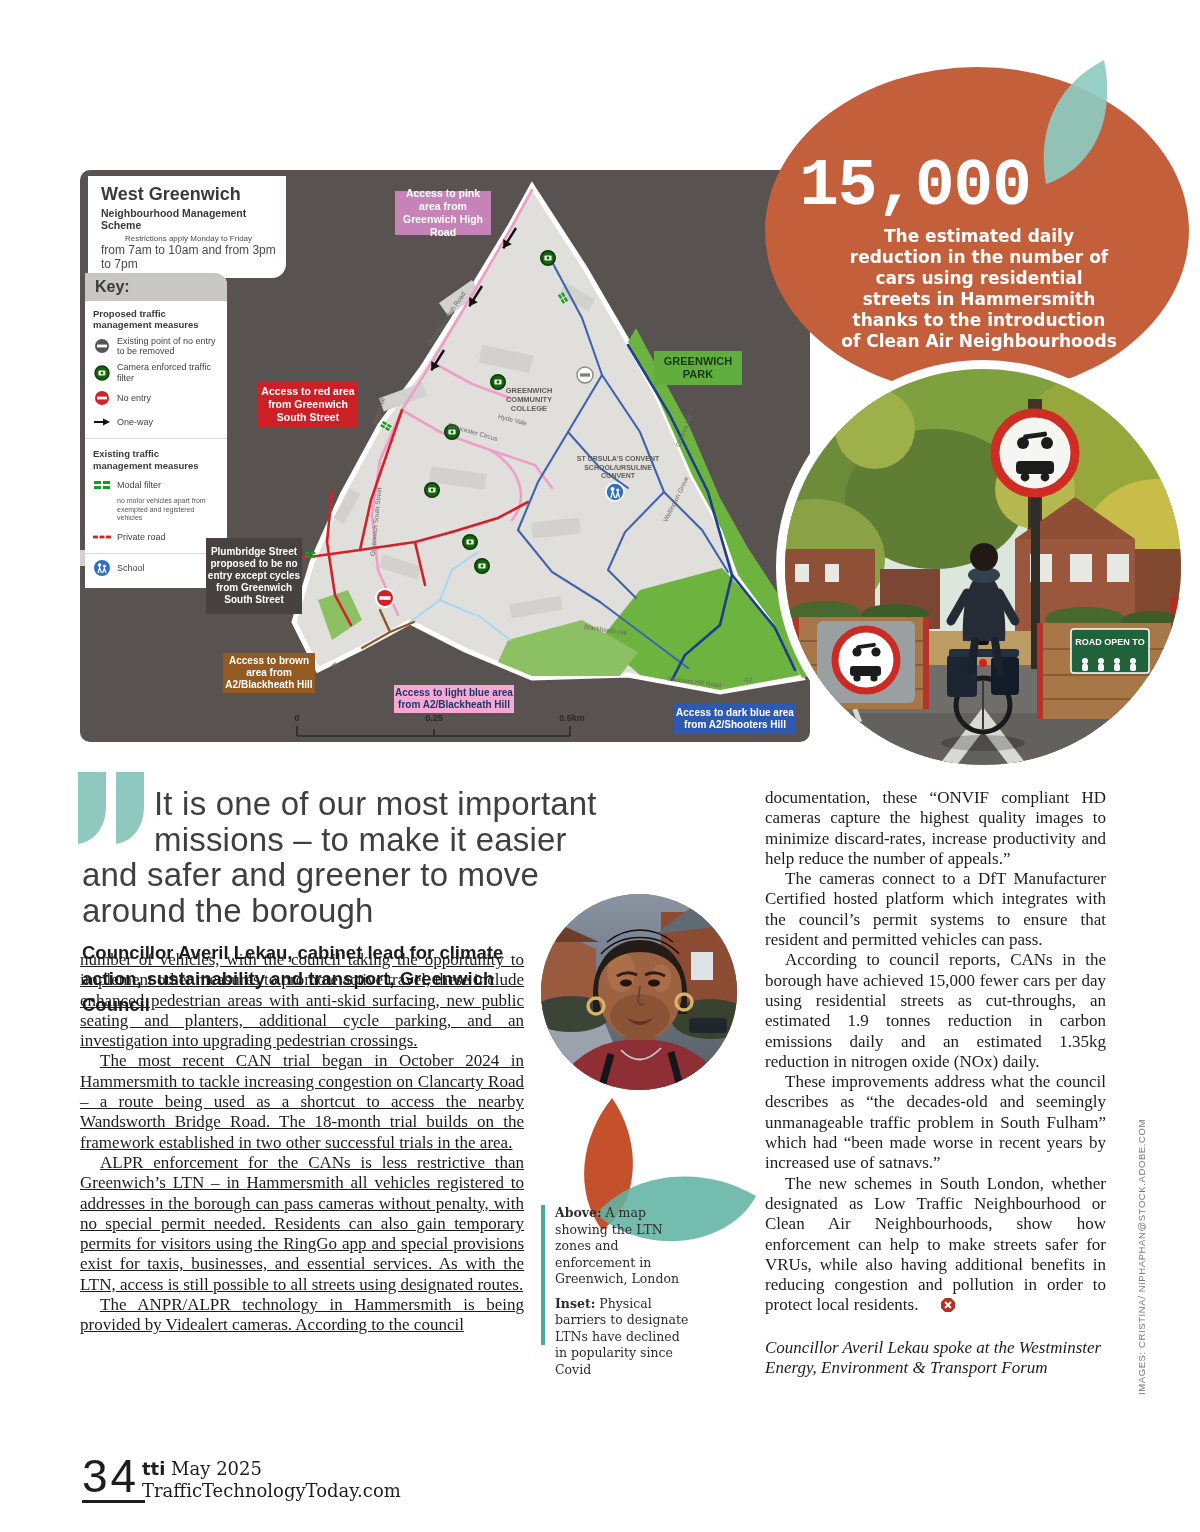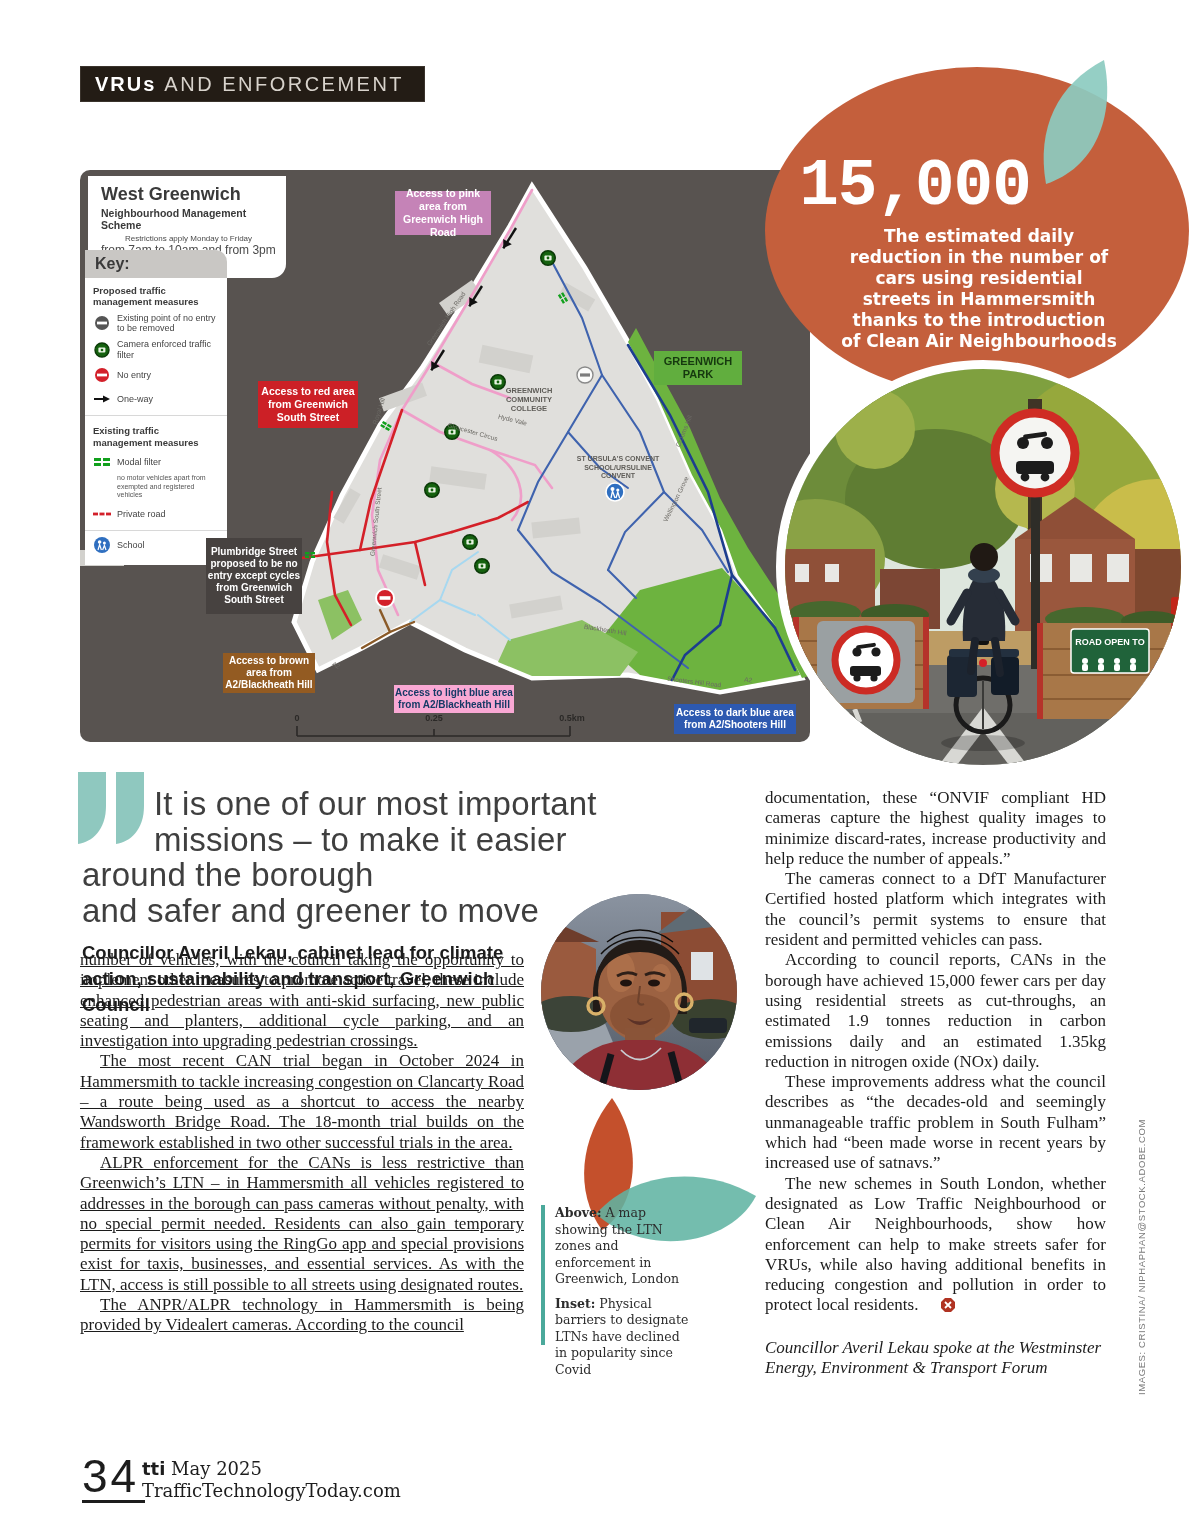--- a/index.html
+++ b/index.html
@@ -15,21 +15,21 @@
 
   
   .map { position:absolute; left:80px; top:170px; width:730px; height:572px; background:#585350; border-radius:10px; z-index:1; }
   .map svg.mapart { position:absolute; left:0; top:0; }
   .map-card { position:absolute; left:8px; top:6px; width:198px; background:#fff; border-radius:0 0 14px 0; padding:8px 10px 7px 13px; color:#3a3a3a; }
   .map-card .t1 { font-size:18px; font-weight:bold; }
   .map-card .t2 { font-size:10.5px; font-weight:bold; margin-top:2px; }
   .map-card .t3 { font-size:8px; margin-top:3px; color:#4a4a4a;text-align:center; }
   .map-card .t4 { font-size:12px; color:#4a4a4a; }
 
-  .key-card { position:absolute; left:5px; top:80px; width:142px; background:#fff; border-radius:0 12px 12px 0; padding-bottom:8px; color:#3a3a3a; }
+  .key-card { position:absolute; left:5px; top:103px; width:142px; background:#fff; border-radius:0 12px 12px 0; padding-bottom:8px; color:#3a3a3a; }
   .key-head { background:#c9c7c4; border-radius:0 12px 0 0; font-size:16px; font-weight:bold; padding:5px 10px; }
   .key-sec { font-size:9.5px; font-weight:bold; padding:7px 8px 2px 8px; line-height:1.2; }
   .key-item { display:flex; align-items:center; gap:6px; padding:3px 8px; font-size:9px; line-height:1.15; color:#444; }
   .key-item .ic { flex:0 0 18px; height:18px; display:flex; align-items:center; justify-content:center; }
   .key-note { font-size:7px; color:#555; padding:0 8px 2px 32px; line-height:1.25; }
   .key-div { border-top:1px solid #d8d8d8; margin:4px 0 2px 0; }
 
   .map-label { position:absolute; display:flex; align-items:center; justify-content:center; text-align:center;
                font-weight:bold; color:#fff; font-size:10.5px; line-height:1.22; padding:3px 0; }
   .ml-pink      { left:315px; top:21px;  width:96px;  height:44px; background:#c583b7; }
@@ -92,24 +92,20 @@
 
   
   .credits { position:absolute; left:1136px; top:1395px; transform-origin:0 0; transform:rotate(-90deg);
              white-space:nowrap; font-size:9.5px; letter-spacing:0.6px; color:#7a7a7a; }
 </style>
 </head>
 <body>
 
 <div class="page">
 
-  <div class="tag">
-    <b>VRUs</b>
-    <span class="rest">AND ENFORCEMENT</span>
-  </div>
 
   <div class="map">
     <svg class="mapart" width="730" height="572" viewBox="0 0 730 572">
 
       <polygon points="452,16 505,98 548,172 578,228 612,305 642,360 658,405 695,455 722,508 640,522 548,505 452,508 385,480 330,452 282,478 238,500 214,452 232,392 262,325 300,255 342,198 390,122 430,56" fill="#e0dfdc" stroke="#ffffff" stroke-width="5"></polygon>
 
       <g fill="#d2d1cd">
         <rect x="360" y="120" width="40" height="16" transform="rotate(-35 380 128)"></rect>
         <rect x="300" y="220" width="46" height="14" transform="rotate(-20 323 227)"></rect>
         <rect x="400" y="180" width="52" height="18" transform="rotate(12 426 189)"></rect>
@@ -512,22 +508,22 @@
     </svg>
   </div>
 
   <svg class="qmark" width="68" height="76" viewBox="0 0 68 76">
     <path d="M0,0 H28 V34 C28,58 14,70 0,72 Z" fill="#8fc8bf"></path>
     <path d="M38,0 H66 V34 C66,58 52,70 38,72 Z" fill="#8fc8bf"></path>
   </svg>
   <div class="quote">
     <div class="q-line ind">It is one of our most important</div>
     <div class="q-line ind">missions – to make it easier</div>
+    <div class="q-line">and safer and greener to move</div>
     <div class="q-line">around the borough</div>
-    <div class="q-line">and safer and greener to move</div>
   </div>
   <div class="attrib">Councillor Averil Lekau, cabinet lead for climate action, sustainability and transport, Greenwich Council</div>
 
   <div class="col col-left">
     <div class="para">number of vehicles, with the council taking the opportunity to implement other measures to promote active travel, these include enhanced pedestrian areas with anti-skid surfacing, new public seating and planters, additional cycle parking, and an investigation into upgrading pedestrian crossings.</div>
     <div class="para ind">The most recent CAN trial began in October 2024 in Hammersmith to tackle increasing congestion on Clancarty Road – a route being used as a shortcut to access the nearby Wandsworth Bridge Road. The 18-month trial builds on the framework established in two other successful trials in the area.</div>
     <div class="para ind">ALPR enforcement for the CANs is less restrictive than Greenwich’s LTN – in Hammersmith all vehicles registered to addresses in the borough can pass cameras without penalty, with no special permit needed. Residents can also gain temporary permits for visitors using the RingGo app and special provisions exist for taxis, businesses, and essential services. As with the LTN, access is still possible to all streets using designated routes.</div>
     <div class="para ind">The ANPR/ALPR technology in Hammersmith is being provided by Videalert cameras. According to the council</div>
   </div>
 

